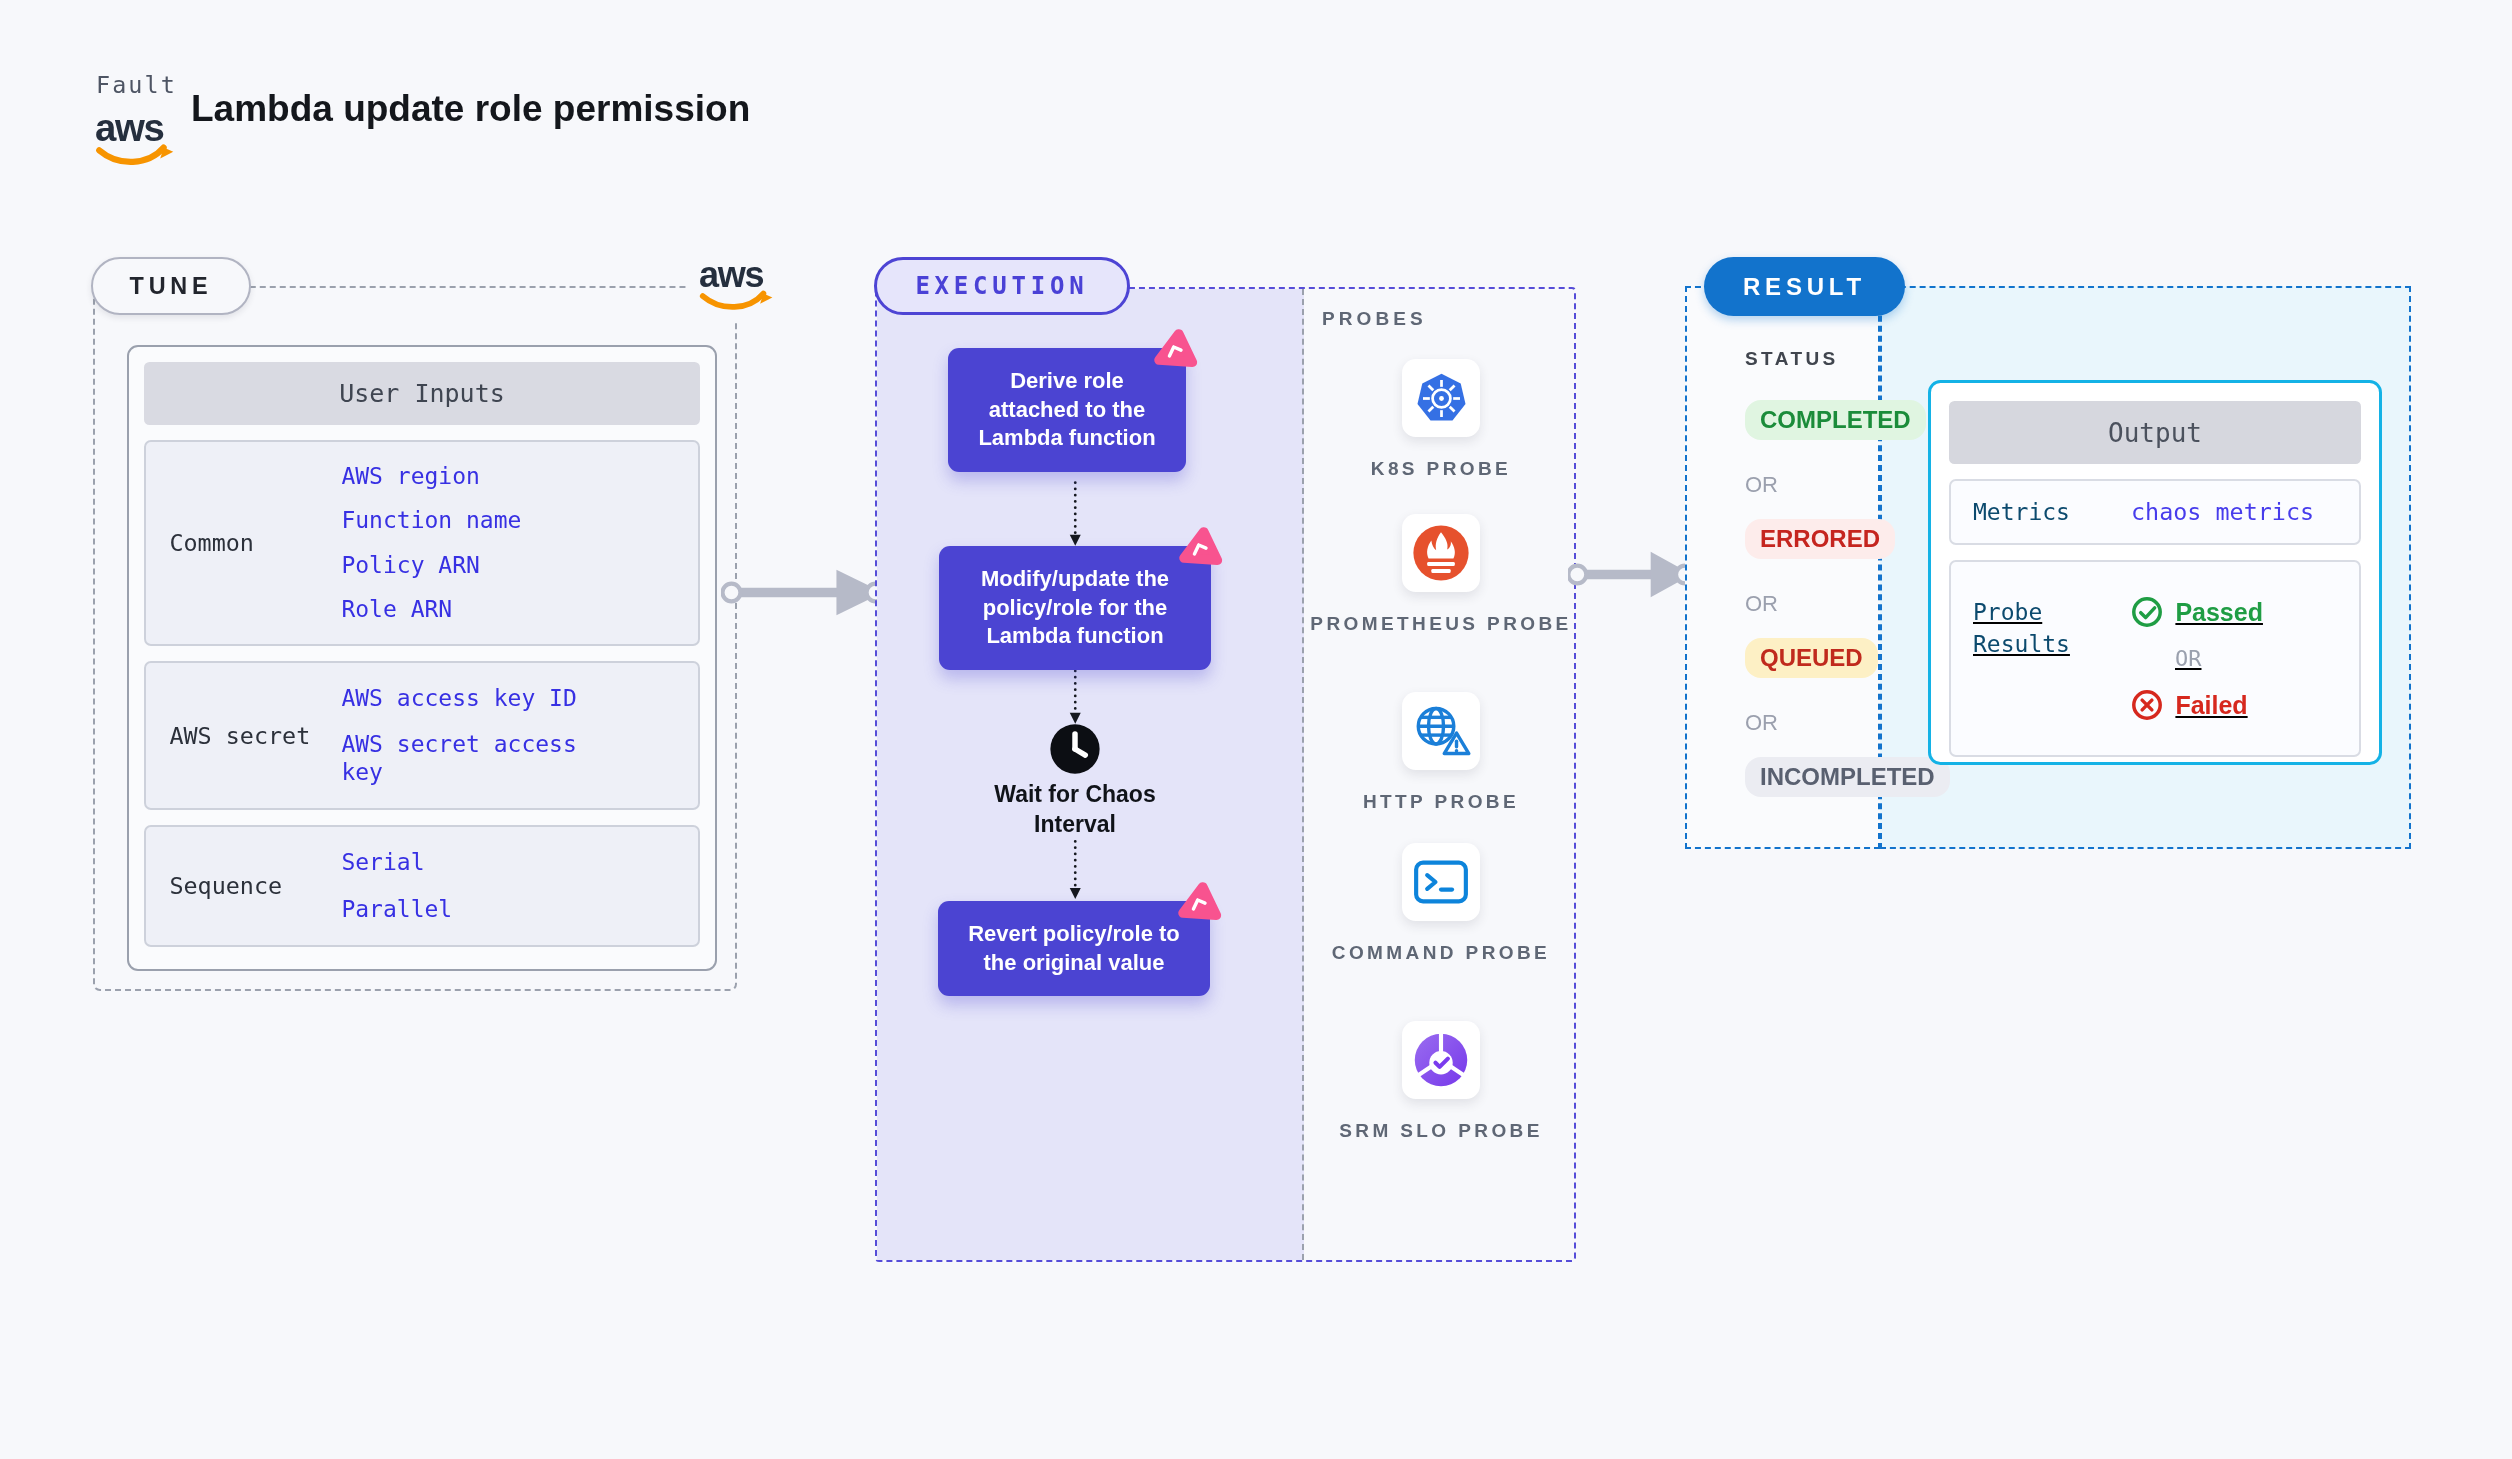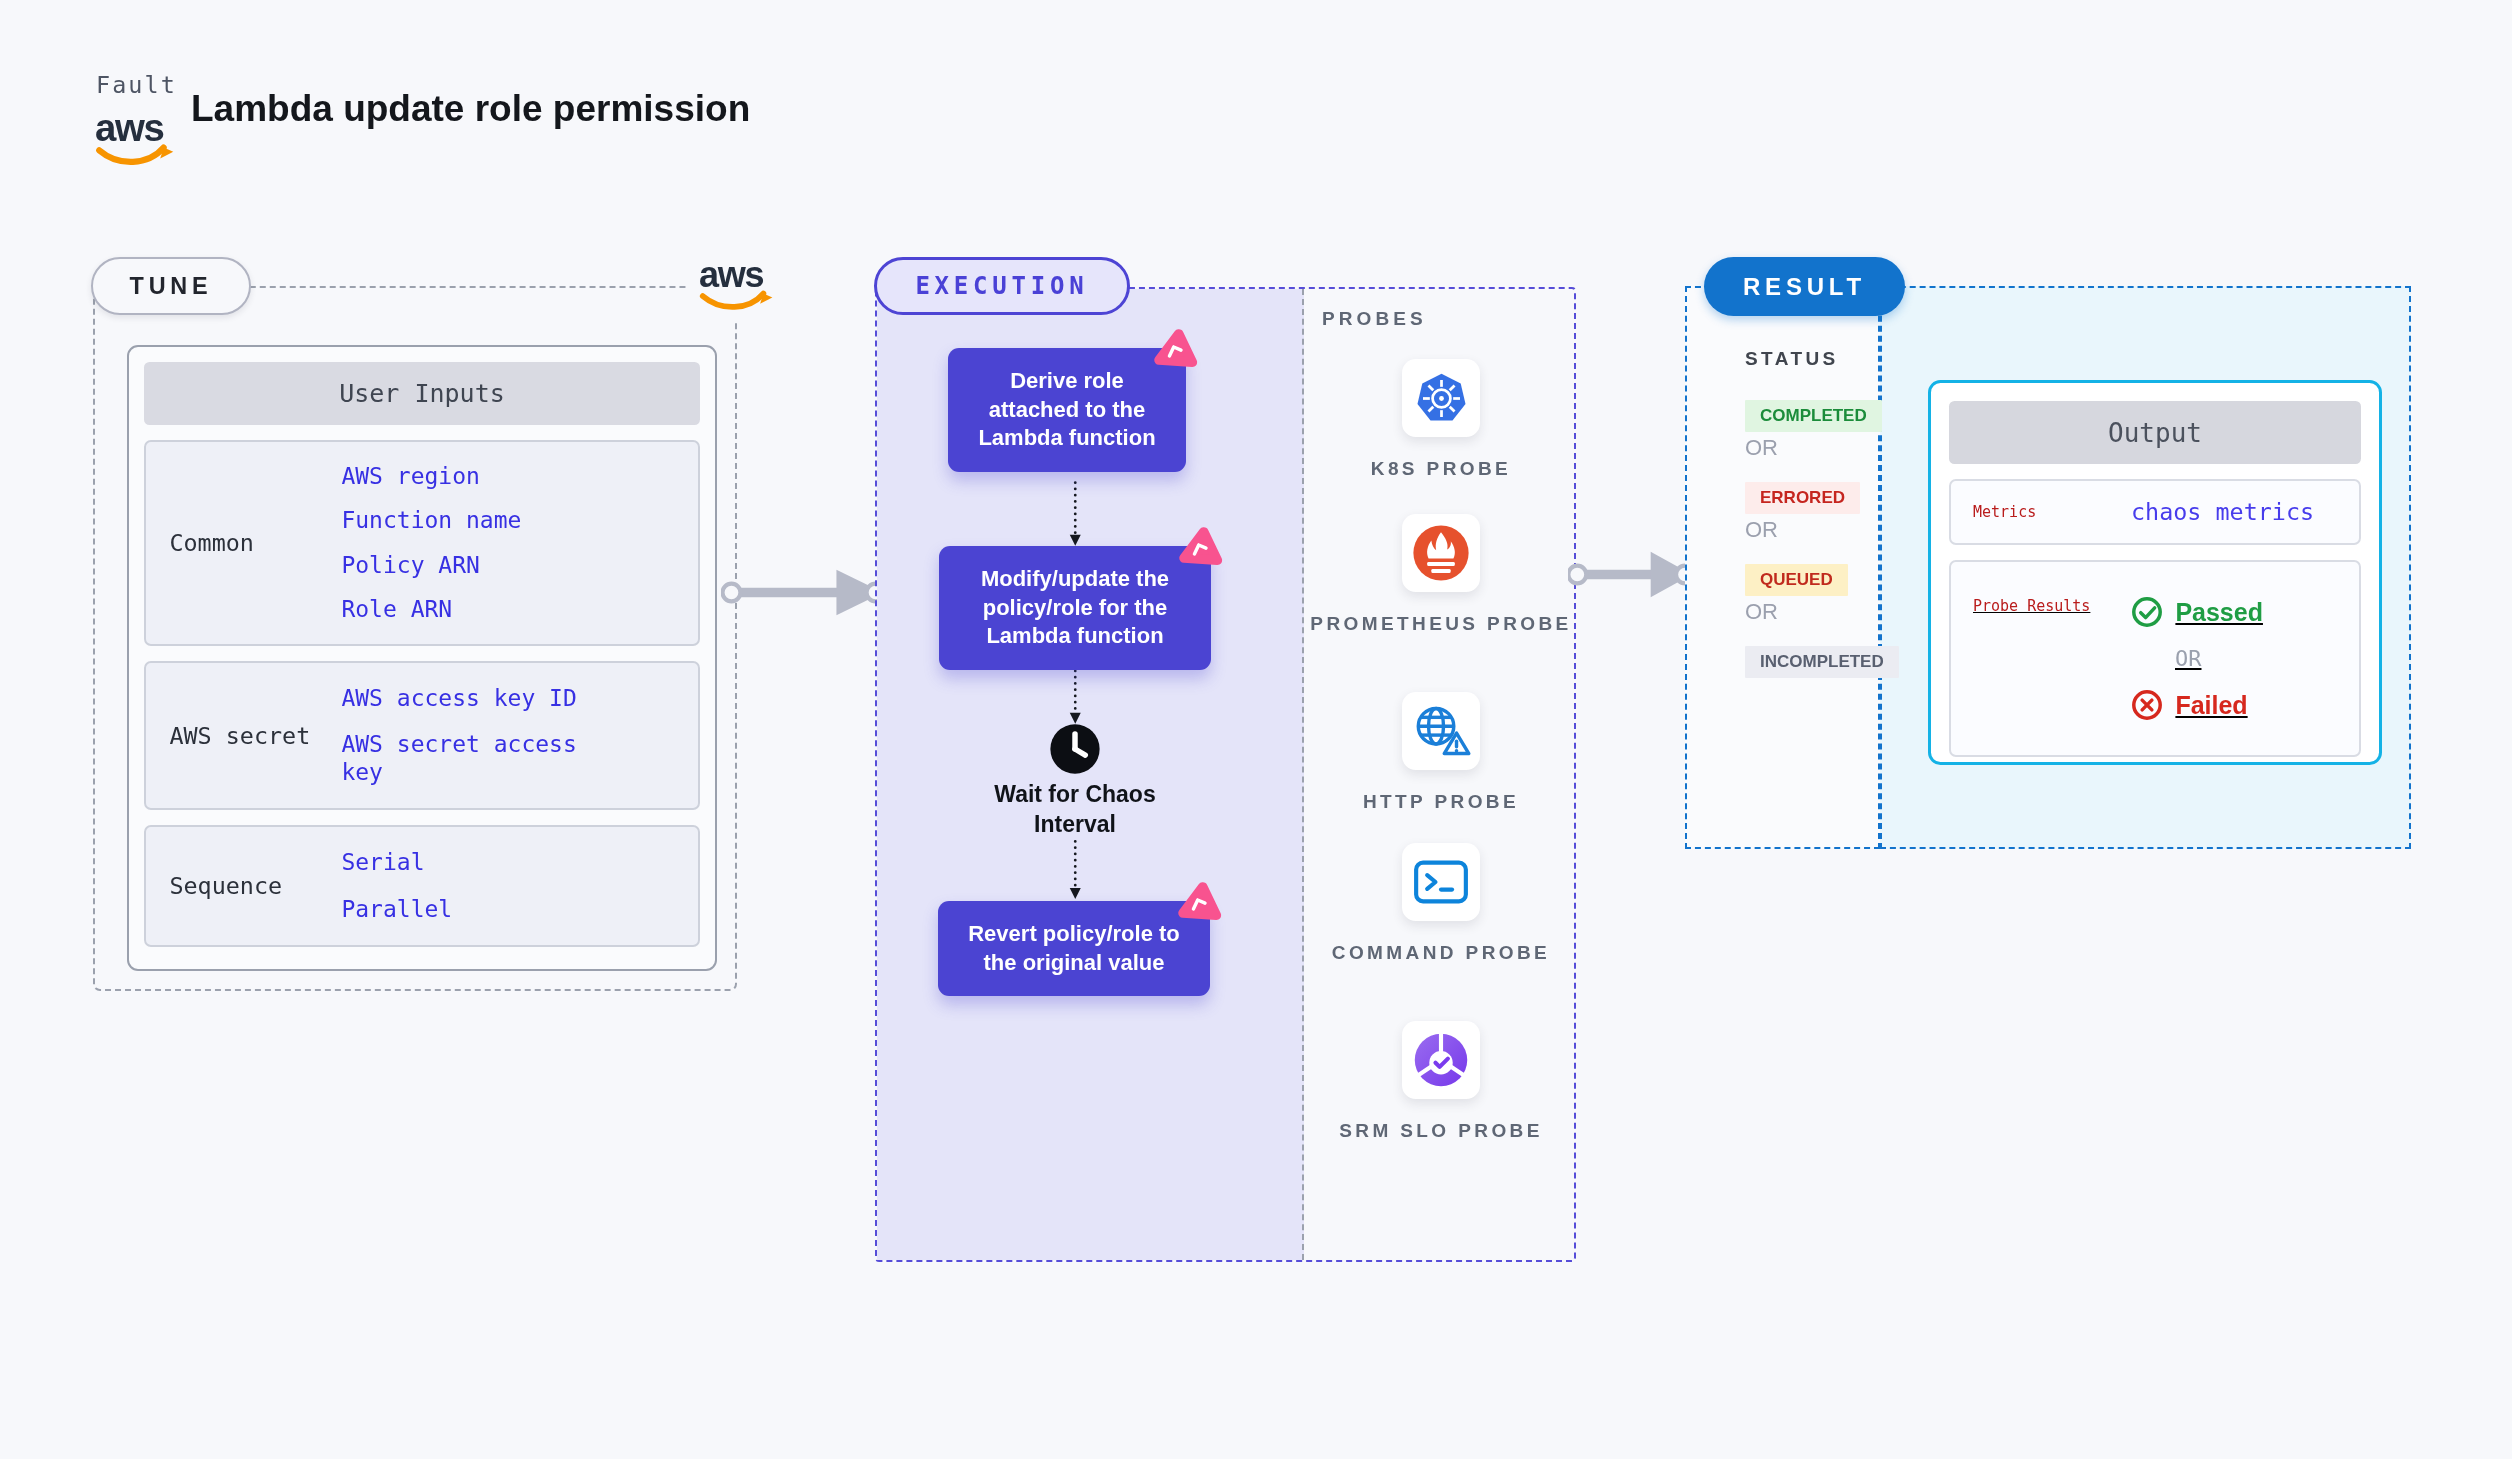--- a/index.html
+++ b/index.html
@@ -69,36 +69,36 @@
                color:#5f6775;line-height:1.55;}
 
   
   .status-box{left:1685px;top:286px;width:195px;height:563px;border:2.8px dashed #1273cc;
               background:#fafbfd;box-sizing:border-box;}
   .output-panel{left:1880px;top:286px;width:531px;height:563px;border:2.8px dashed #1273cc;
                 background:#e9f6fc;box-sizing:border-box;}
   .status-col{left:1745px;top:348px;width:138px;z-index:2;}
   .status-title{font-weight:bold;font-size:19px;letter-spacing:3.4px;color:#40454e;
                 margin-bottom:30px;}
-  .badge{display:inline-block;padding:6.2px 15px;border-radius:1px;font-weight:bold;
-         font-size:17px;margin-bottom:3px;white-space:nowrap;}
+  .badge{display:inline-block;padding:6.2px 15px;border-radius:16px;font-weight:bold;
+         font-size:24px;margin-bottom:32px;white-space:nowrap;}
   .badge-completed{background:#e0f5e1;color:#1b8c3a;}
   .badge-errored{background:#fdeceb;color:#c5251f;}
   .badge-queued{background:#fdf0c5;color:#c02a1d;}
   .badge-incompleted{background:#ebecf2;color:#596070;}
   .or-label{font-size:22px;color:#9ba0ae;margin-bottom:20.6px;}
   .output-card{left:1928px;top:380px;width:454px;height:385px;background:#ffffff;
                border:3.4px solid #14b2e6;border-radius:12.4px;box-sizing:border-box;
                padding:18px;display:flex;flex-direction:column;gap:15px;z-index:2;}
   .out-header{flex:0 0 63px;background:#d6d7de;border-radius:5.5px;display:flex;
               align-items:center;justify-content:center;font-size:26px;color:#4b515d;}
   .out-row{background:#fbfcff;border:2.1px solid #d9dce4;border-radius:6.9px;
            box-sizing:border-box;}
   .metrics-row{flex:0 0 66px;display:flex;align-items:center;padding:0 22px;}
-  .out-label{width:158px;flex:0 0 158px;font-size:15px;color:#b91c1c;line-height:1.4;}
+  .out-label{width:158px;flex:0 0 158px;font-size:23px;color:#0c4a6e;line-height:1.4;}
   .metrics-link{font-size:23.4px;color:#473cec;cursor:pointer;}
   .proberes-row{flex:1;display:flex;padding:34px 22px;text-decoration:underline;}
   .res-col{display:flex;flex-direction:column;gap:18px;}
   .res-line{display:flex;align-items:center;gap:12.4px;font-weight:bold;font-size:25px;}
   .passed-line{color:#1f9d44;}
   .failed-line{color:#d6281e;}
   .res-or{font-size:22px;color:#9aa0ae;padding-left:44px;font-weight:normal;}
 </style>
 </head>
 <body>

